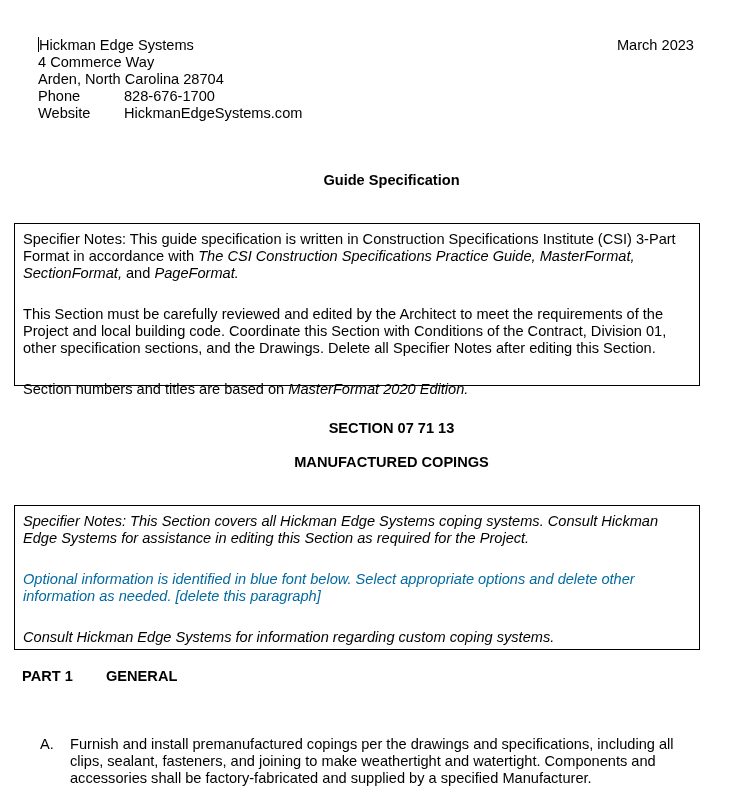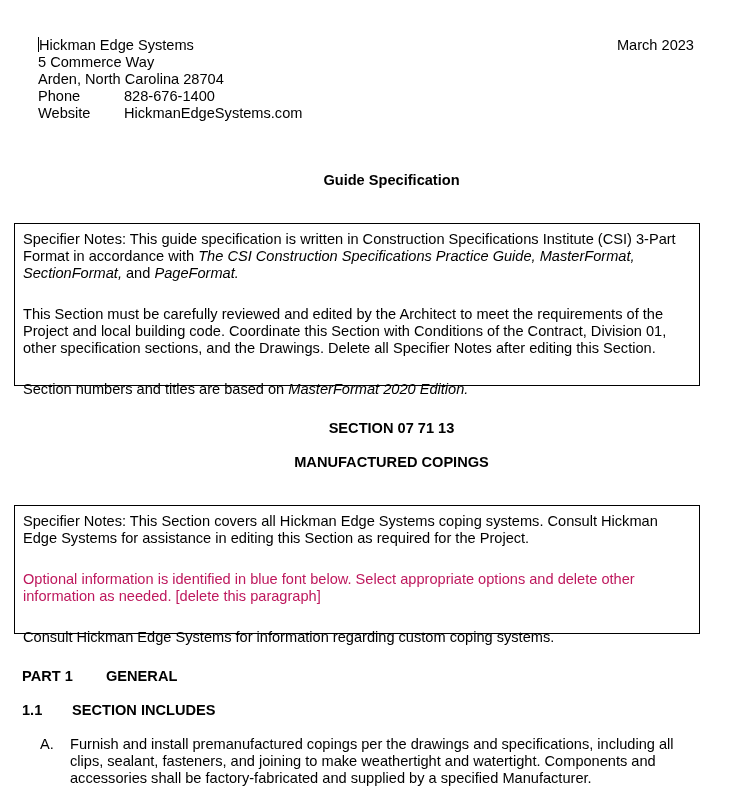--- a/index.html
+++ b/index.html
@@ -71,21 +71,21 @@
       padding: 7px 8px 0 8px;
     }
     .note-box p {
       margin: 0;
       line-height: 17px;
     }
     .note-box p + p {
       margin-top: 24px;
     }
     .blue {
-      color: #be185d;
+      color: #0369a1;
     }
     .part-heading {
       position: absolute;
       left: 22px;
       font-weight: bold;
       line-height: 17px;
       white-space: nowrap;
     }
     .part-heading .num {
       display: inline-block;
@@ -118,47 +118,46 @@
       margin-left: 30px;
     }
   </style>
 </head>
 <body>
 
 <div class="page">
 
   <div class="header-block">
     <div class="row"><span class="cursor"></span><span>Hickman Edge Systems</span></div>
-    <div class="row">5 Commerce Way</div>
+    <div class="row">4 Commerce Way</div>
     <div class="row">Arden, North Carolina 28704</div>
-    <div class="row"><span class="label">Phone</span><span>828-676-1400</span></div>
+    <div class="row"><span class="label">Phone</span><span>828-676-1700</span></div>
     <div class="row"><span class="label">Website</span><span>HickmanEdgeSystems.com</span></div>
   </div>
 
   <div class="date">March 2023</div>
 
   <div class="center-title" style="top:172px;">Guide Specification</div>
 
   <div class="note-box" style="top:223px; height:163px;">
     <p><span>Specifier Notes:  This guide specification is written in Construction Specifications Institute (CSI) 3-Part Format in accordance with </span><i>The CSI Construction Specifications Practice Guide, MasterFormat, SectionFormat,</i><span> and </span><i>PageFormat.</i></p>
     <p>This Section must be carefully reviewed and edited by the Architect to meet the requirements of the Project and local building code.  Coordinate this Section with Conditions of the Contract, Division 01, other specification sections, and the Drawings.  Delete all Specifier Notes after editing this Section.</p>
     <p><span>Section numbers and titles are based on </span><i>MasterFormat 2020 Edition.</i></p>
   </div>
 
   <div class="center-title" style="top:420px;">SECTION 07 71 13</div>
   <div class="center-title" style="top:454px;">MANUFACTURED COPINGS</div>
 
-  <div class="note-box" style="top:505px; height:129px;">
+  <div class="note-box" style="top:505px; height:145px;font-style:italic;">
     <p>Specifier Notes:  This Section covers all Hickman Edge Systems coping systems.  Consult Hickman Edge Systems for assistance in editing this Section as required for the Project.</p>
     <p class="blue">Optional information is identified in blue font below.  Select appropriate options and delete other information as needed.  [delete this paragraph]</p>
     <p>Consult Hickman Edge Systems for information regarding custom coping systems.</p>
   </div>
 
   <div class="part-heading" style="top:668px;"><span class="num">PART 1</span><span>GENERAL</span></div>
 
-  <div class="sub-heading" style="top:702px;"><span class="num">1.1</span><span>SECTION INCLUDES</span></div>
 
   <div class="item">
     <span class="marker">A.</span>
     <div class="text">Furnish and install premanufactured copings per the drawings and specifications, including all clips, sealant, fasteners, and joining to make weathertight and watertight.  Components and accessories shall be factory-fabricated and supplied by a specified Manufacturer.</div>
   </div>
 
 </div>
 
 </body></html>

